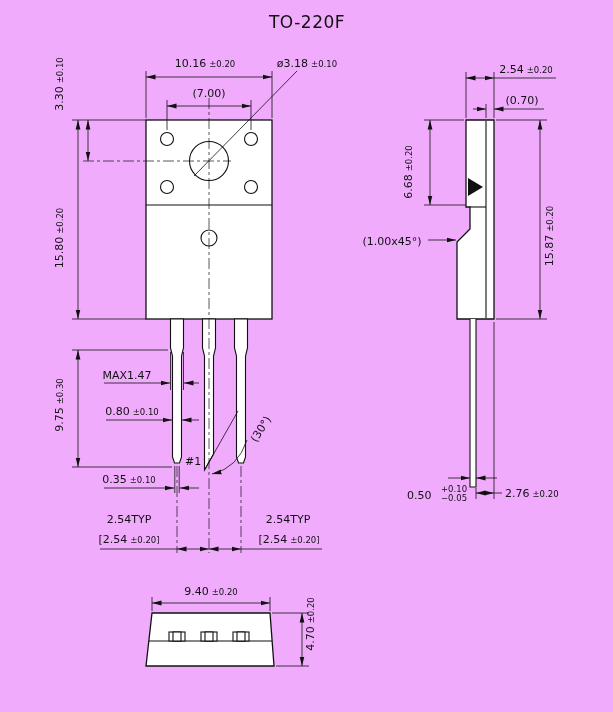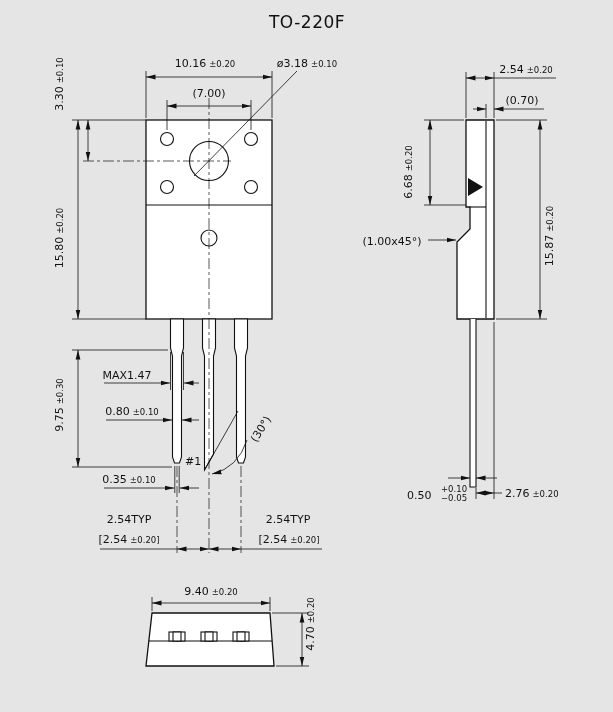--- a/index.html
+++ b/index.html
@@ -1,16 +1,16 @@
 <!DOCTYPE html>
 <html><head>
 <meta charset="utf-8">
 <style>
   html,body{margin:0;padding:0;background:#fff;}
-  .page{position:relative;width:613px;height:712px;background:#e5e5e5;font-family:"DejaVu Sans",sans-serif;overflow:hidden;}
+  .page{position:relative;width:613px;height:712px;background:#f0abfc;font-family:"DejaVu Sans",sans-serif;overflow:hidden;}
   svg{display:block;}
   .ol{fill:#ffffff;stroke:#111111;stroke-width:1.3;stroke-linejoin:miter;}
   .ol2{fill:#ffffff;stroke:#111111;stroke-width:1.1;}
   .th{fill:none;stroke:#111111;stroke-width:0.8;}
   .cl{fill:none;stroke:#111111;stroke-width:0.7;stroke-dasharray:11 3 3 3;}
   text{fill:#111111;}
   .v{font-size:11px;}
   .t{font-size:8.5px;}
   .ttl{font-size:17px;letter-spacing:.5px;}
 </style>

